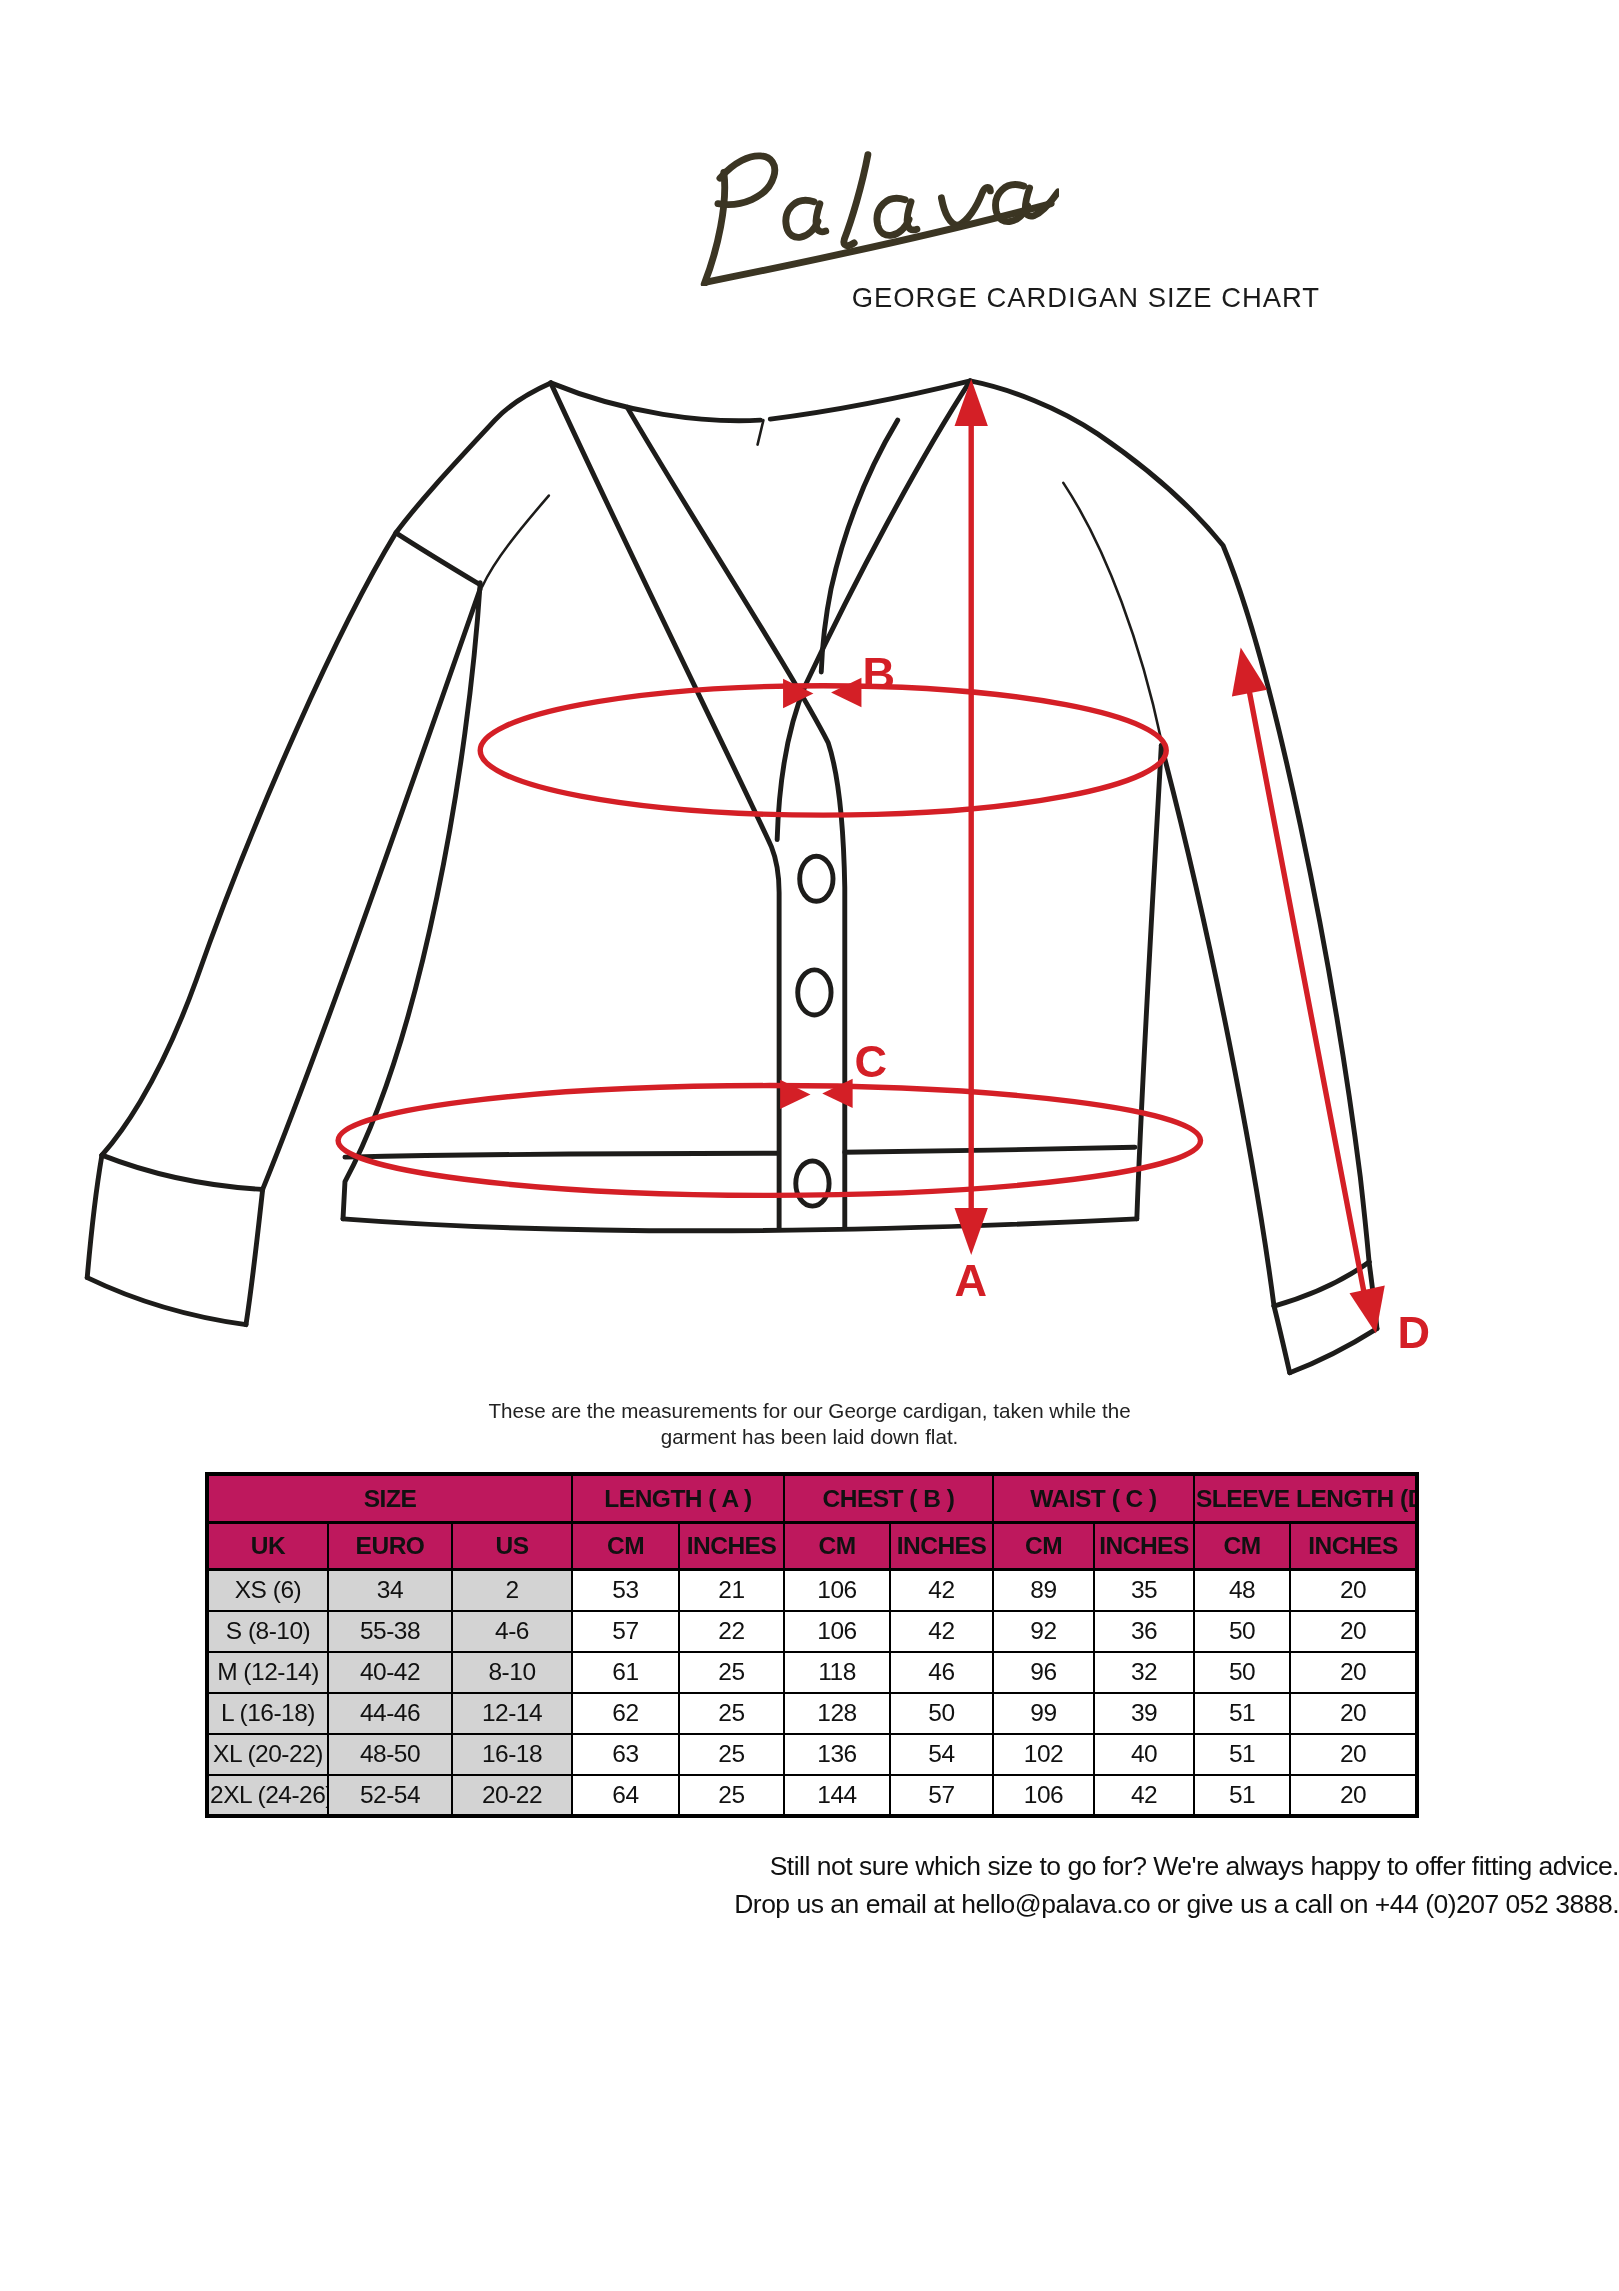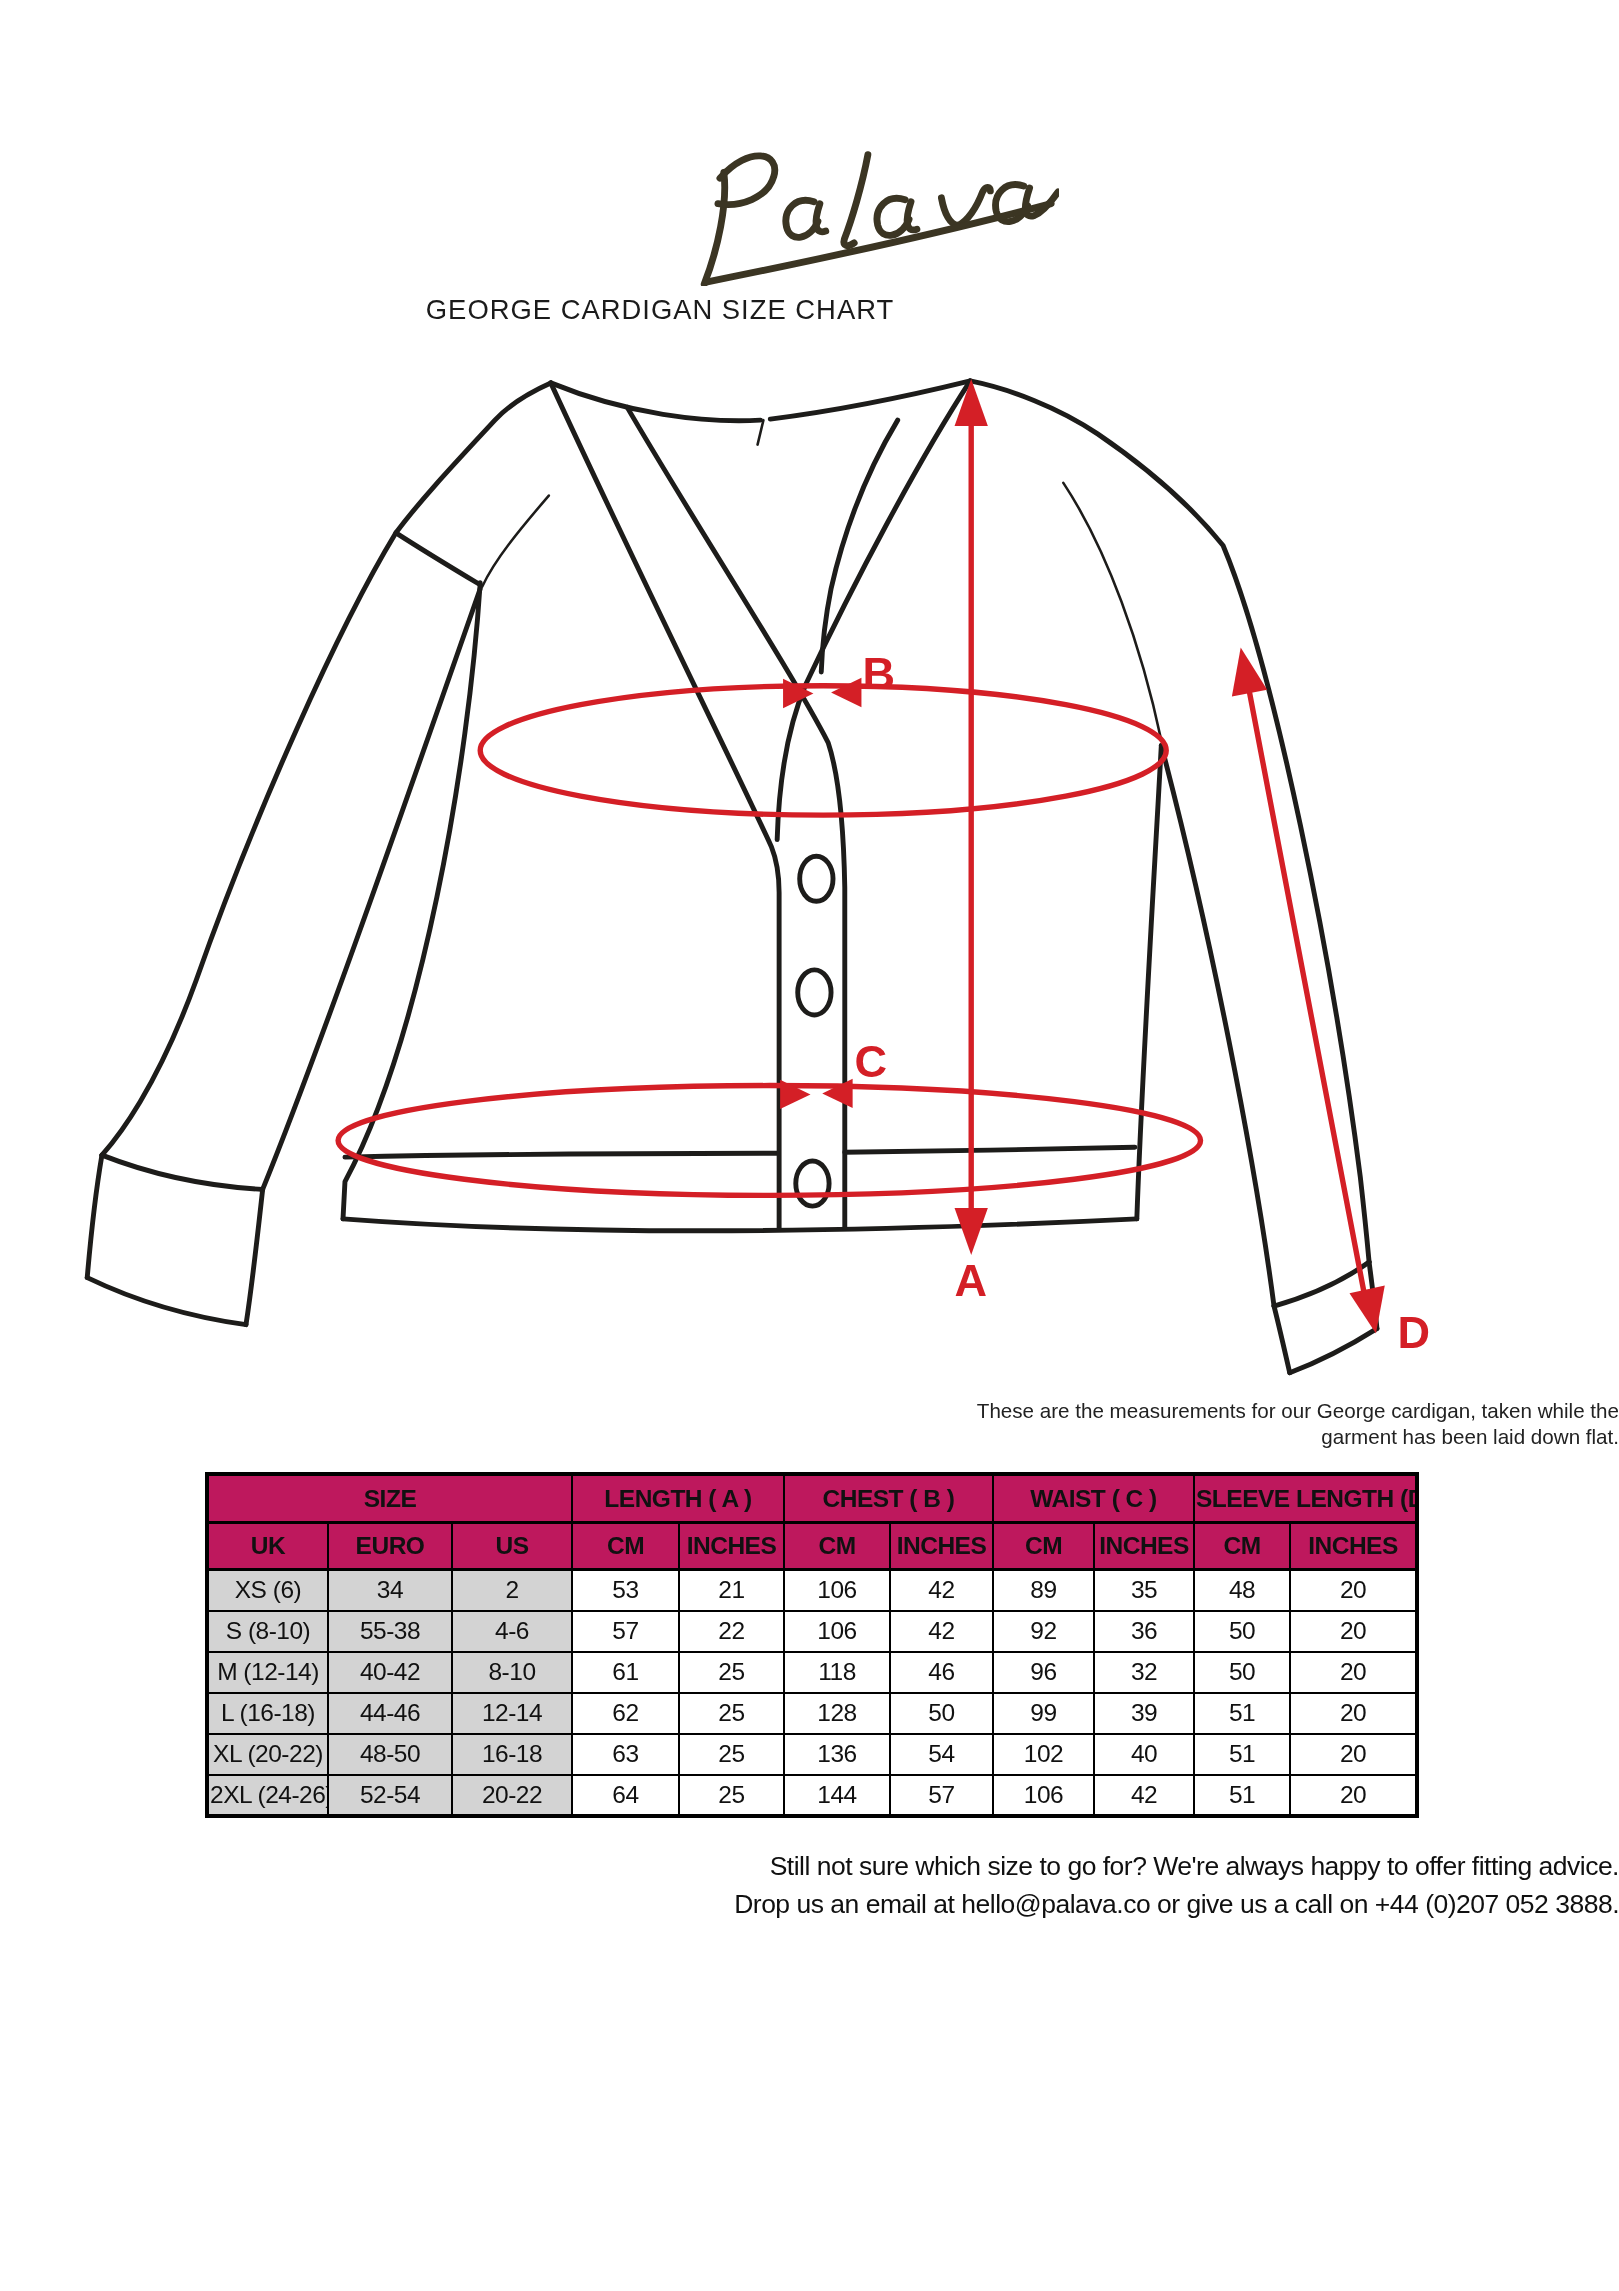--- a/index.html
+++ b/index.html
@@ -2,26 +2,26 @@
 <html><head>
 <meta charset="utf-8">
 <style>
   html,body{margin:0;padding:0;background:#ffffff;}
   body{
     width:1619px;height:2292px;position:relative;overflow:hidden;
     font-family:"Liberation Sans", sans-serif;color:#1c1c1c;
   }
   .logo-wrap{position:absolute;left:667px;top:139px;width:392px;height:147px;}
   .page-title{
-    position:absolute;left:0;top:282px;width:1320px;text-align:center;
-    font-size:27.4px;letter-spacing:1px;color:#1b1b1b;margin-top:12px;
+    position:absolute;left:0;top:282px;width:1320px;text-align:right;
+    font-size:27.4px;letter-spacing:1px;color:#1b1b1b;
   }
   .diagram-wrap{position:absolute;left:0;top:363px;width:1619px;height:1059px;}
   .desc{
-    position:absolute;left:0;top:1398px;width:1619px;text-align:right;
+    position:absolute;left:0;top:1398px;width:1619px;text-align:center;
     font-size:20.6px;line-height:25.5px;color:#222;
   }
   table.size-table{
     position:absolute;left:205px;top:1472px;width:1210px;
     border-collapse:collapse;table-layout:fixed;
     border:4.9px solid #000;
     font-size:24.5px;color:#111;
   }
   table.size-table th, table.size-table td{
     border-left:2px solid #000;border-right:2px solid #000;

